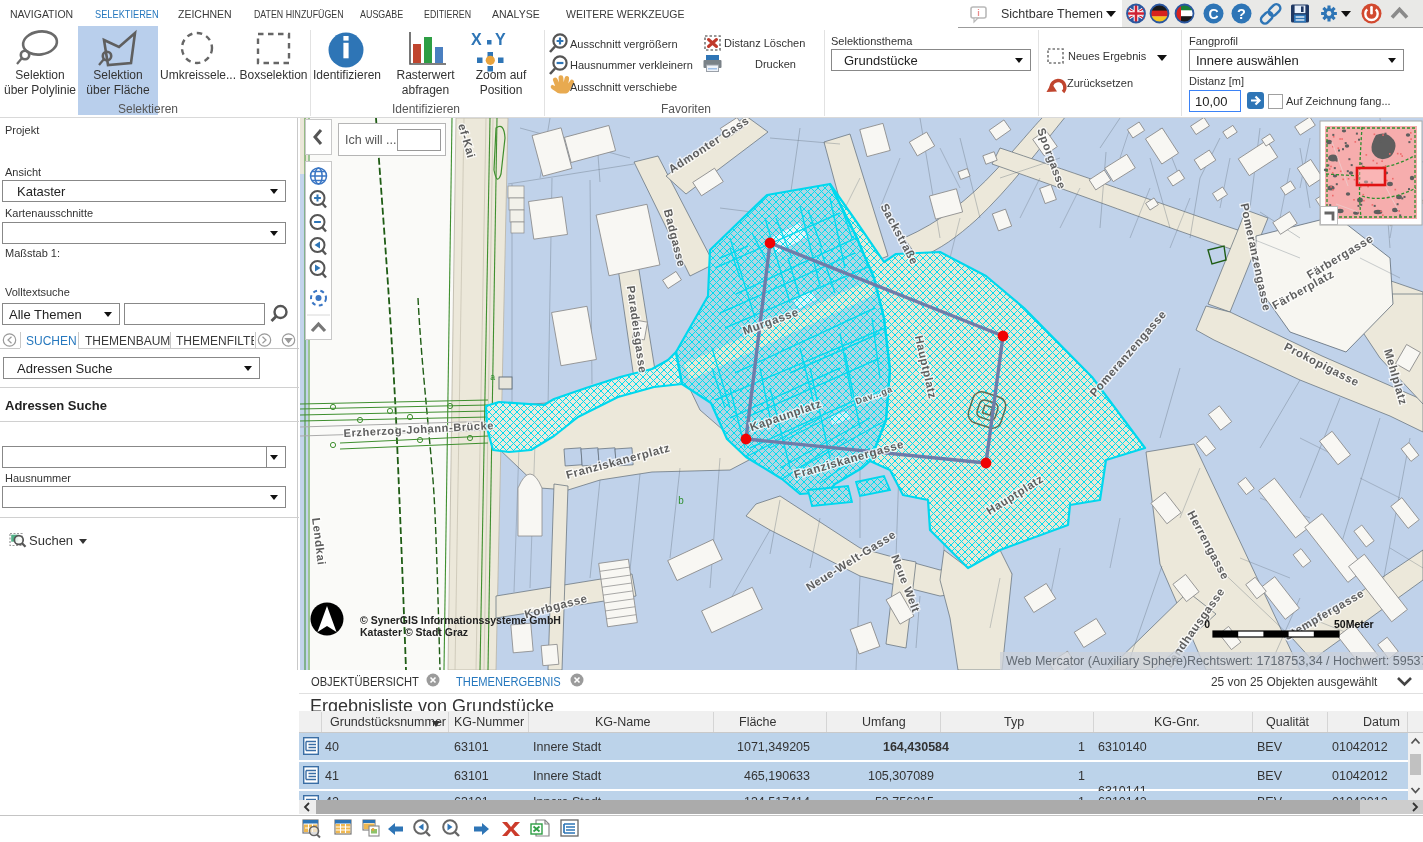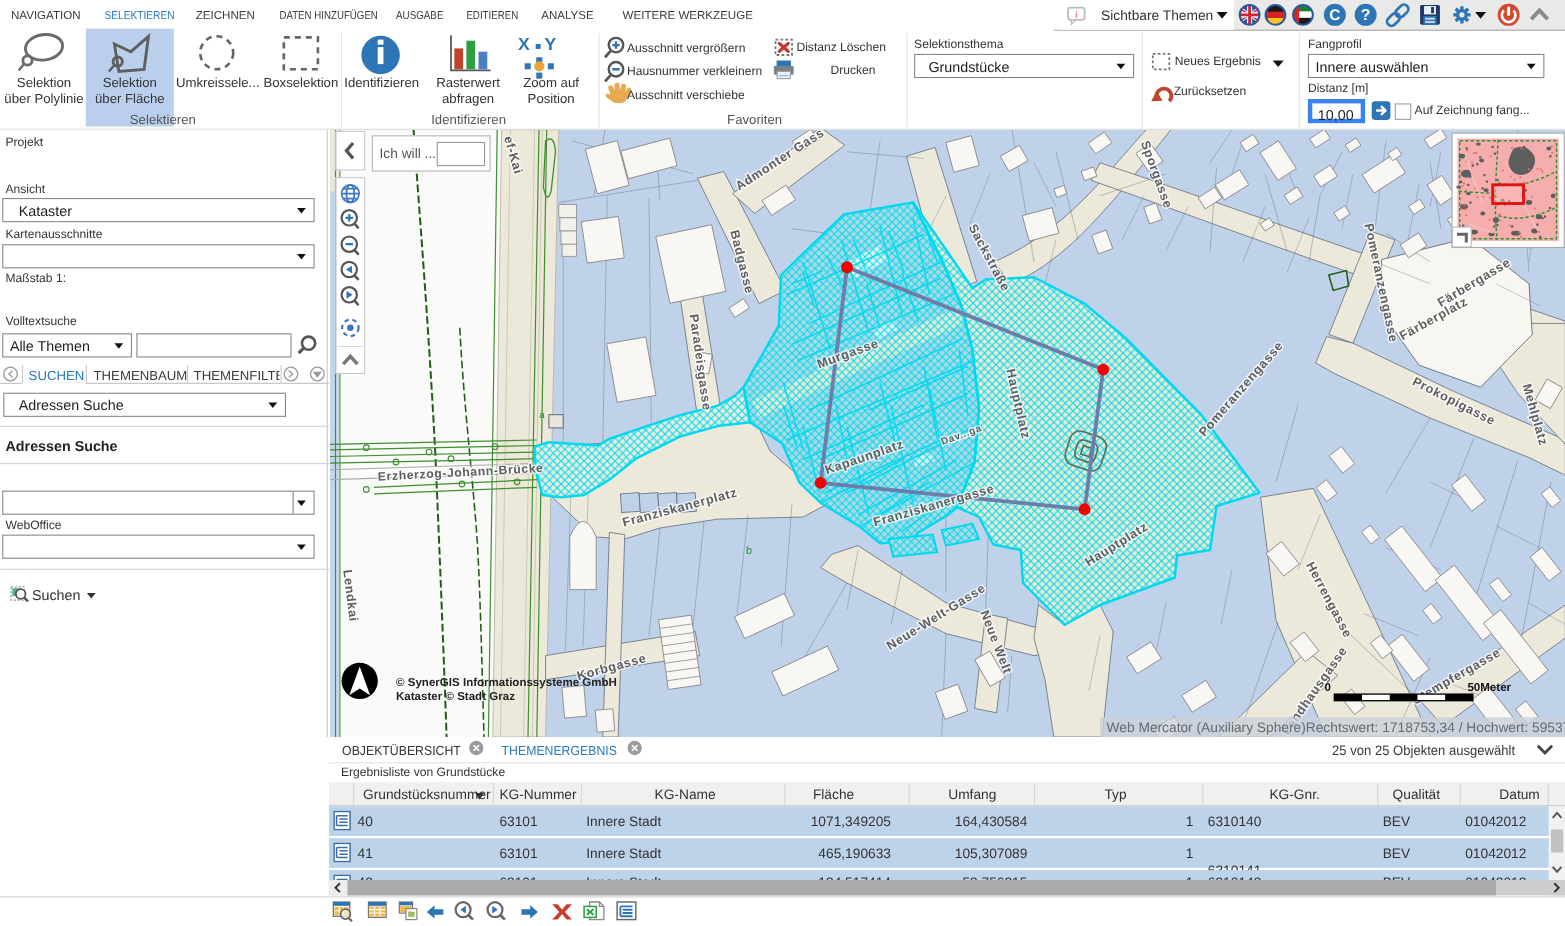--- a/index.html
+++ b/index.html
@@ -233,21 +233,21 @@
     </div>
 <div class="lbl" style="left:1068px;top:50px;">Neues Ergebnis</div>
 <span class="abs" style="left:1157px;top:55px;width:0;height:0;border-left:5px solid transparent;border-right:5px solid transparent;border-top:6px solid #111;"></span>
 <div class="lbl" style="left:1067px;top:77px;">Zurücksetzen</div>
 <div class="lbl" style="left:1189px;top:35px;">Fangprofil</div>
 <div class="sel" style="left:1189px;top:49px;width:215px;">
       <span class="tx">Innere auswählen</span>
       <span class="ar"></span>
     </div>
 <div class="lbl" style="left:1189px;top:75px;">Distanz [m]</div>
-<div class="abs" style="left:1189px;top:90px;width:52px;height:22px;background:#fff;border:4px solid #3b82f6;box-sizing:border-box;font-size:13px;color:#222;">
+<div class="abs" style="left:1189px;top:90px;width:52px;height:22px;background:#fff;border:1px solid #3b82f6;box-sizing:border-box;font-size:13px;color:#222;">
       <span style="position:absolute;left:5px;top:3px;">10,00</span>
     </div>
 <div class="abs" style="left:1247px;top:92px;width:17px;height:17px;background:#2e75b6;border-radius:3px;"><svg width="17" height="17">
         <path d="M4 8.5 L12 8.5 M8.5 4.5 L12.5 8.5 L8.5 12.5" stroke="#fff" stroke-width="2.2" fill="none"></path>
       </svg></div>
 <div class="abs" style="left:1268px;top:94px;width:13px;height:13px;background:#fff;border:1px solid #a0a0a0;"></div>
 <div class="lbl" style="left:1286px;top:95px;">Auf Zeichnung fang...</div>
 
 <div class="abs" style="left:0;top:118px;width:299px;height:724px;background:#fff;"></div>
 <div class="abs" style="left:297px;top:118px;width:1px;height:552px;background:#c9c9c9;"></div>
@@ -308,21 +308,21 @@
       <span class="ar"></span>
     </div>
 <div class="abs" style="left:0;top:387px;width:299px;height:1px;background:#d0d0d0;"></div>
 <div class="abs" style="left:5px;top:398px;font-size:13px;font-weight:bold;color:#222;">Adressen Suche</div>
 <div class="abs" style="left:0;top:421px;width:299px;height:1px;background:#d0d0d0;"></div>
 <div class="lbl" style="left:5px;top:456px;">Straßenname<span style="color:#c0392b;"> *</span></div>
 <div class="sel" style="left:2px;top:446px;width:284px;">
       <span class="ar"></span>
       <span class="abs" style="left:263px;top:0;width:1px;height:20px;background:#888;"></span>
     </div>
-<div class="lbl" style="left:5px;top:472px;">WebOffice</div>
+<div class="lbl" style="left:5px;top:472px;">Hausnummer</div>
 <div class="sel" style="left:2px;top:486px;width:284px;">
       <span class="ar"></span>
     </div>
 <div class="abs" style="left:0;top:517px;width:299px;height:1px;background:#d0d0d0;"></div>
 
 <svg class="abs" style="left:9px;top:530px;" width="18" height="18" viewBox="0 0 18 18">
       <rect x="1" y="3.5" width="12" height="12" fill="none" stroke="#999" stroke-width="1.2" stroke-dasharray="2 1.5"></rect>
       <rect x="2.2" y="4.7" width="7" height="7" fill="#52b188"></rect>
       <circle cx="9.8" cy="10" r="4.4" fill="#f7faf7" fill-opacity="0.9" stroke="#555" stroke-width="1.7"></circle>
       <path d="M13 13.2 L16.5 16.7" stroke="#555" stroke-width="2.3"></path>
@@ -890,21 +890,21 @@
 <div class="abs" style="left:456px;top:675px;font-size:12px;color:#2678be;transform:scaleX(0.93);transform-origin:0 50%;">THEMENERGEBNIS</div>
 <svg class="abs" style="left:570px;top:673px;" width="15" height="15">
       <circle cx="7" cy="7" r="6.5" fill="#9b9b9b"></circle>
       <path d="M4.5 4.5 L9.5 9.5 M9.5 4.5 L4.5 9.5" stroke="#fff" stroke-width="1.6"></path>
     </svg>
 <div class="abs" style="left:1211px;top:675px;font-size:12.5px;color:#3a3a3a;transform:scaleX(0.95);transform-origin:0 50%;">25 von 25 Objekten ausgewählt</div>
 <svg class="abs" style="left:1396px;top:676px;" width="17" height="12">
       <path d="M2 2 L8.5 8.5 L15 2" fill="none" stroke="#444" stroke-width="2.6"></path>
     </svg>
 <div class="abs" style="left:299px;top:693px;width:1124px;height:1px;background:#e0e0e0;"></div>
-<div class="abs" style="left:310px;top:696px;font-size:11px;color:#333;">Ergebnisliste von Grundstücke</div>
+<div class="abs" style="left:310px;top:696px;font-size:18px;color:#333;">Ergebnisliste von Grundstücke</div>
 
 <div class="abs" id="tablearea" style="left:299px;top:711px;width:1124px;height:89px;overflow:hidden;font-size:12.5px;color:#333;">
 
   <div class="abs" style="left:0;top:0;width:1124px;height:22px;background:#f0f0f0;border-bottom:1px solid #c9c9c9;box-sizing:border-box;"></div>
   <div class="abs" style="left:31px;top:4px;">Grundstücksnummer</div>
   <svg class="abs" style="left:132px;top:9px;" width="10" height="8">
         <path d="M1 1 L9 1 L5 7 Z" fill="#333"></path>
       </svg>
   <div class="abs" style="left:155px;top:4px;">KG-Nummer</div>
   <div class="abs" style="left:296px;top:4px;">KG-Name</div>
@@ -929,21 +929,21 @@
   <div class="abs" style="left:0;top:22px;width:1109px;height:27px;background:#bcd3ea;"></div>
   <svg class="abs" style="left:4px;top:26px;" width="16" height="18">
         <rect x="0.7" y="0.7" width="14.6" height="16.6" fill="#fff" stroke="#3a6ea5" stroke-width="1.4"></rect>
         <path d="M3 4.5 L13 4.5 M5.5 7.5 L13 7.5 M5.5 10.5 L13 10.5 M3 13.5 L13 13.5" stroke="#3a6ea5" stroke-width="1.4"></path>
         <path d="M3 4.5 L3 13.5" stroke="#3a6ea5" stroke-width="1.4"></path>
       </svg>
   <div class="abs" style="left:26px;top:29px;">40</div>
   <div class="abs" style="left:155px;top:29px;">63101</div>
   <div class="abs" style="left:234px;top:29px;">Innere Stadt</div>
   <div class="abs" style="left:314px;top:29px;width:197px;text-align:right;">1071,349205</div>
-  <div class="abs" style="left:527px;top:29px;width:108px;text-align:right;">164,430584</div>
+  <div class="abs" style="left:542px;top:29px;width:108px;text-align:right;font-weight:bold;">164,430584</div>
   <div class="abs" style="left:641px;top:29px;width:145px;text-align:right;">1</div>
   <div class="abs" style="left:799px;top:29px;">6310140</div>
   <div class="abs" style="left:958px;top:29px;">BEV</div>
   <div class="abs" style="left:1033px;top:29px;">01042012</div>
 
   <div class="abs" style="left:0;top:51px;width:1109px;height:27px;background:#bcd3ea;"></div>
   <svg class="abs" style="left:4px;top:55px;" width="16" height="18">
         <rect x="0.7" y="0.7" width="14.6" height="16.6" fill="#fff" stroke="#3a6ea5" stroke-width="1.4"></rect>
         <path d="M3 4.5 L13 4.5 M5.5 7.5 L13 7.5 M5.5 10.5 L13 10.5 M3 13.5 L13 13.5" stroke="#3a6ea5" stroke-width="1.4"></path>
         <path d="M3 4.5 L3 13.5" stroke="#3a6ea5" stroke-width="1.4"></path>

